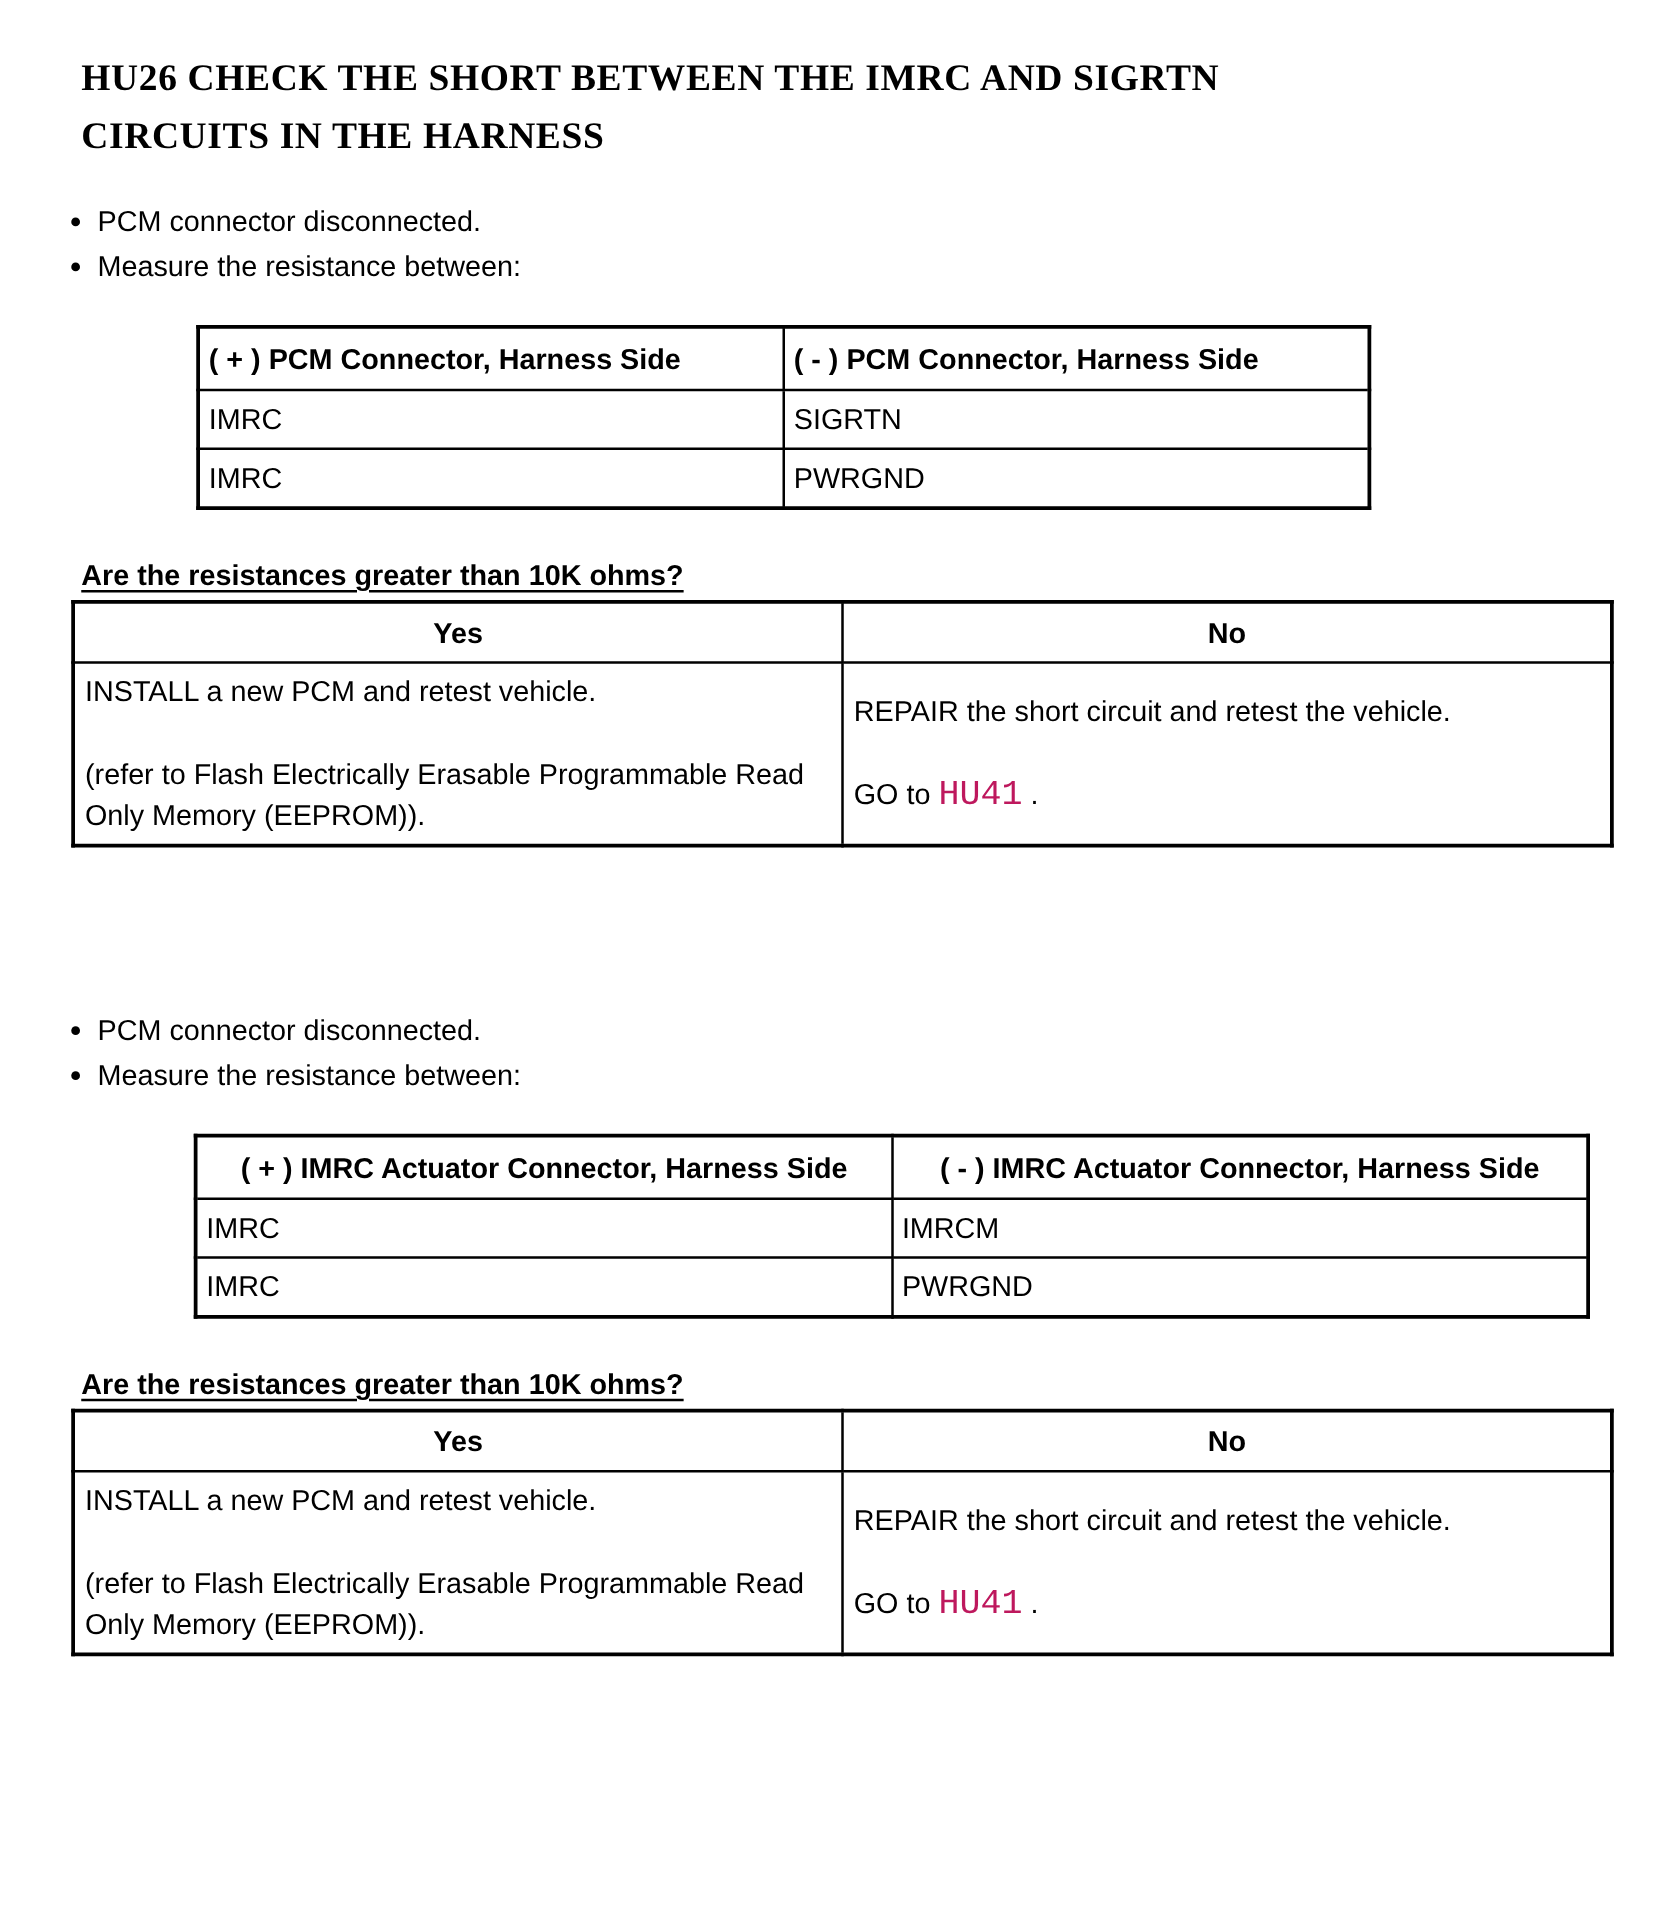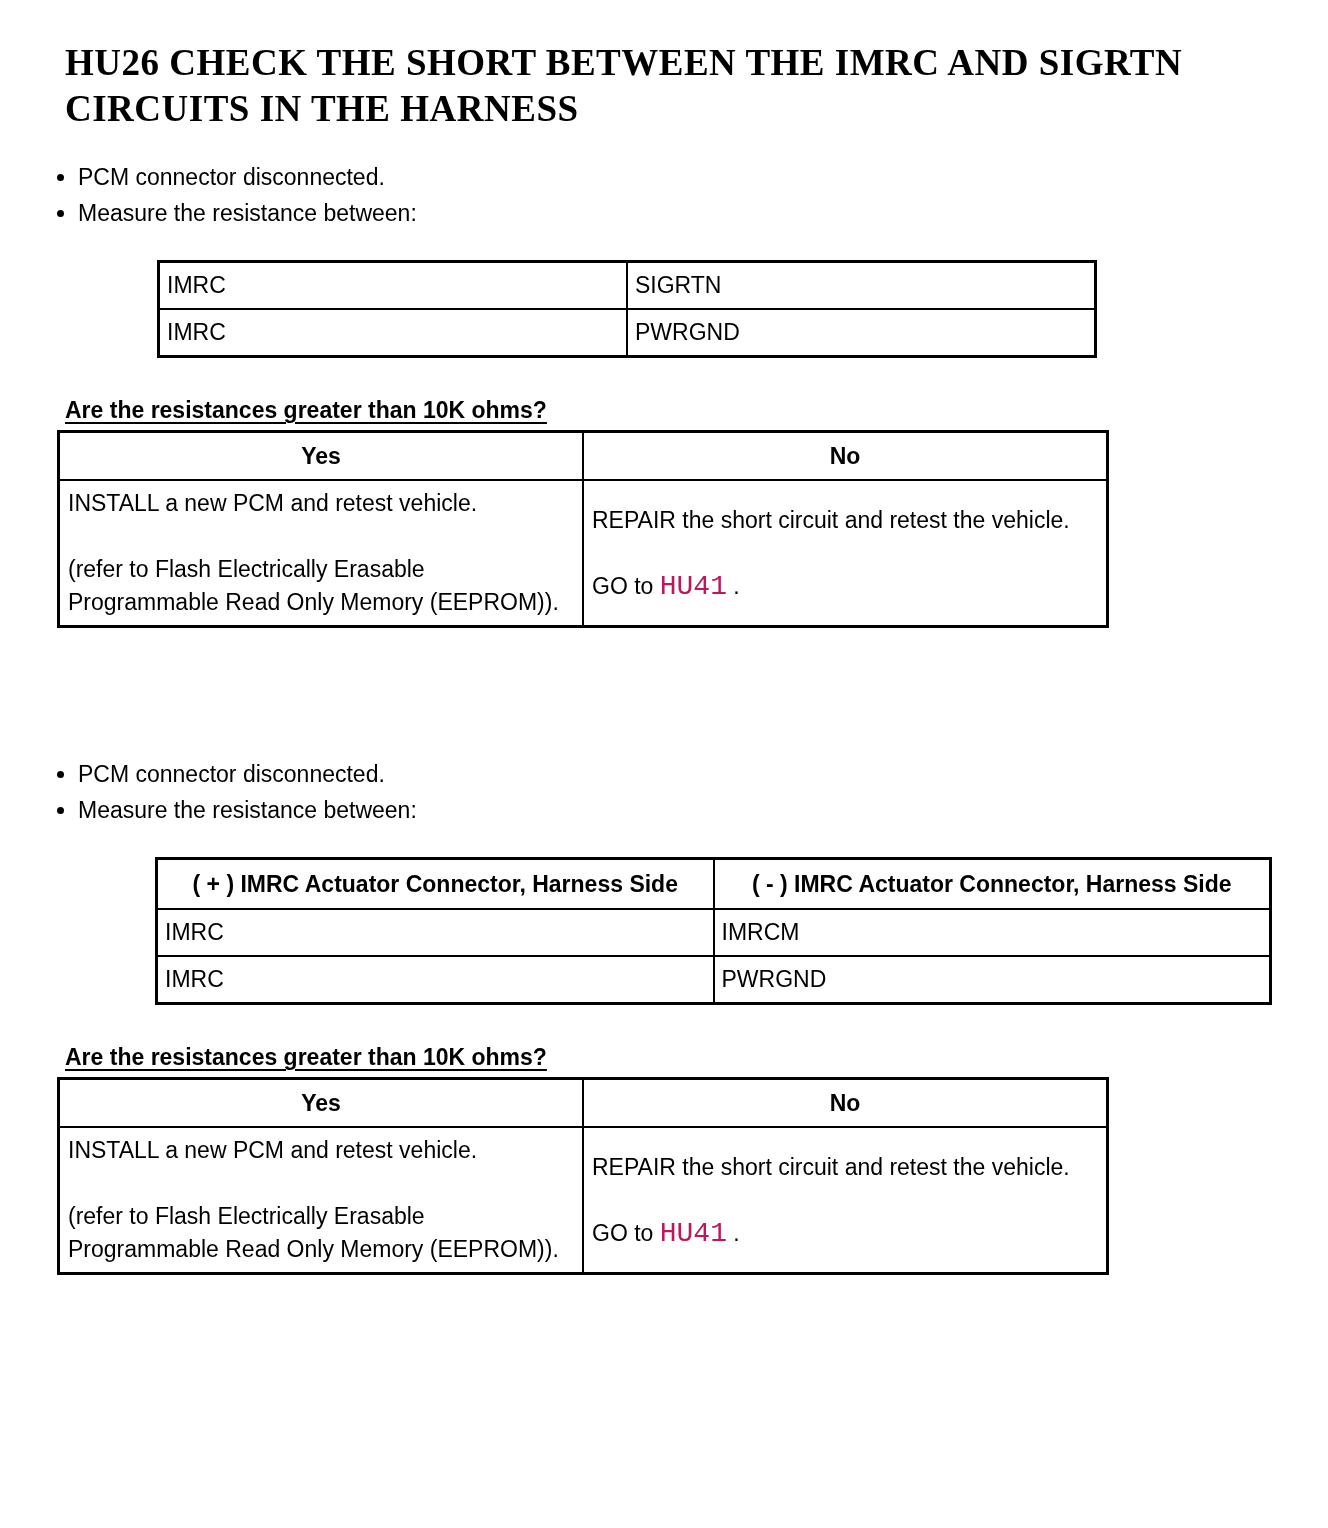--- a/index.html
+++ b/index.html
@@ -10,21 +10,21 @@
     color: #000000;
     font-family: "Liberation Sans", sans-serif;
     font-size: 23px;
     overflow: hidden;
   }
   .page { position: relative; width: 1328px; height: 1528px; background: #ffffff; }
 
   h1.title {
     font-family: "Liberation Serif", serif;
     font-weight: bold;
-    font-size: 37px;
+    font-size: 30px;
     line-height: 46px;
     letter-spacing: 0.5px;
     margin: 0 40px 0 65px;
   }
   .title-hu26 { padding-top: 40px; }
   .title-hu27 { padding-top: 101px; }
 
   ul.bullets {
     margin: 27px 0 0 0;
     padding-left: 78px;
@@ -50,21 +50,21 @@
 
   p.question {
     font-weight: bold;
     font-size: 23px;
     text-decoration: underline;
     text-decoration-thickness: 2px;
     text-underline-offset: 4px;
     margin: 39px 0 6px 65px;
   }
 
-  table.decision { margin: 0 0 0 57px; width: 1052px; }
+  table.decision { margin: 0 0 0 57px; width: 1234px; }
   table.decision col { width: 50%; }
   table.decision th {
     font-weight: bold;
     text-align: center;
     padding: 9px;
     line-height: 28px;
   }
   table.decision td {
     vertical-align: middle;
     padding: 6px 14px 6px 8px;
@@ -92,20 +92,24 @@
       <li>PCM connector disconnected.</li>
       <li>Measure the resistance between:</li>
     </ul>
 
     <table class="measure">
       <colgroup>
           <col>
           <col>
         </colgroup>
       <tbody>
+          <tr>
+        <th>( + ) PCM Connector, Harness Side</th>
+        <th>( - ) PCM Connector, Harness Side</th>
+      </tr>
       <tr>
         <td>IMRC</td>
         <td>SIGRTN</td>
       </tr>
       <tr>
         <td>IMRC</td>
         <td>PWRGND</td>
       </tr>
     </tbody>
       </table>

